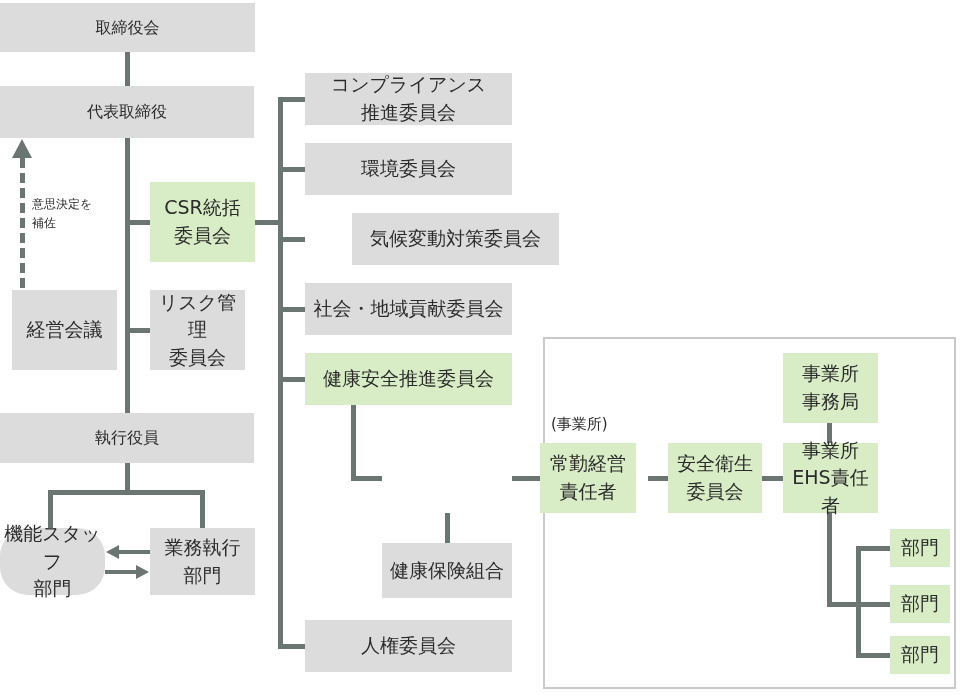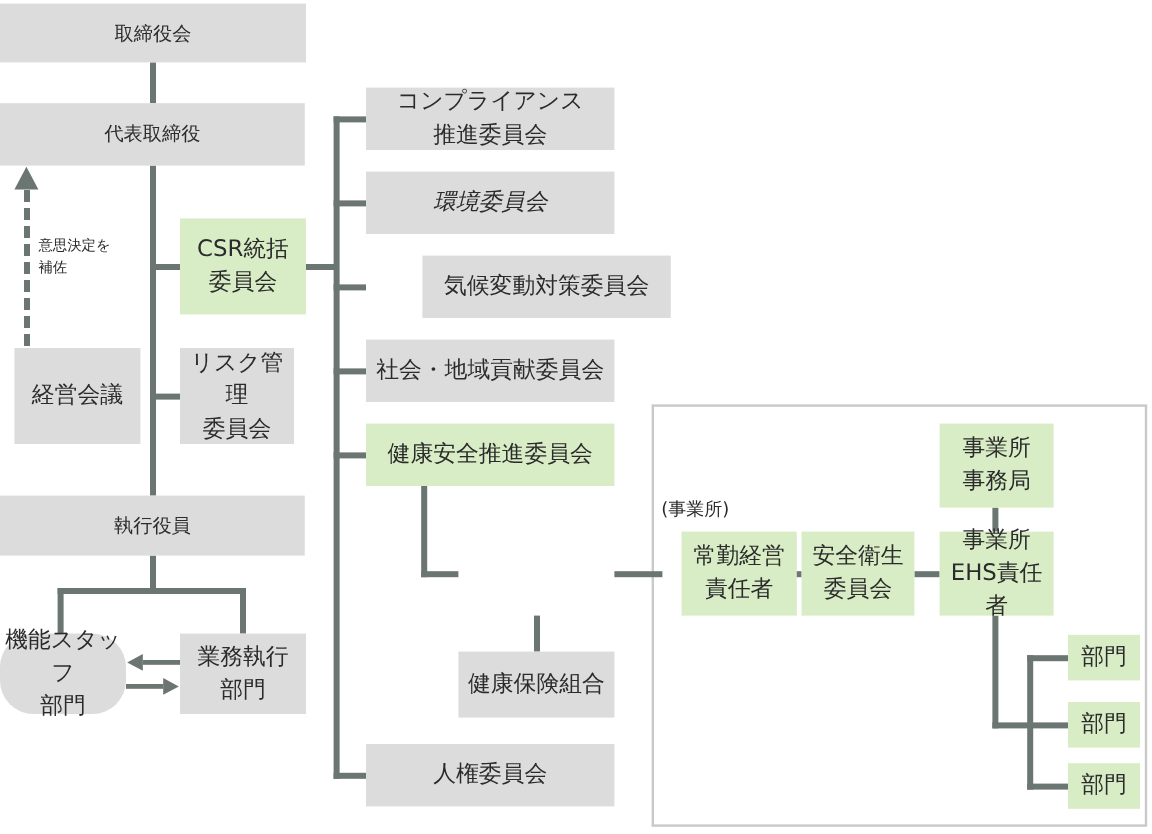--- a/index.html
+++ b/index.html
@@ -95,41 +95,41 @@
   </div>
   <div class="box" style="left:150px;top:528px;width:105px;height:67px;">
     <span>業務執行</span>
     <span>部門</span>
   </div>
 
   <div class="box" style="left:305px;top:73px;width:207px;height:52px;">
     <span>コンプライアンス</span>
     <span>推進委員会</span>
   </div>
-  <div class="box" style="left:305px;top:143px;width:207px;height:52px;font-style:italic;">
+  <div class="box" style="left:305px;top:143px;width:207px;height:52px;">
     <span>環境委員会</span>
   </div>
   <div class="box" style="left:305px;top:213px;width:207px;height:52px;margin-left:47px;">
     <span>気候変動対策委員会</span>
   </div>
   <div class="box" style="left:305px;top:283px;width:207px;height:52px;">
     <span>社会・地域貢献委員会</span>
   </div>
   <div class="box green" style="left:305px;top:353px;width:207px;height:52px;">
     <span>健康安全推進委員会</span>
   </div>
   <div class="box" style="left:305px;top:620px;width:207px;height:52px;">
     <span>人権委員会</span>
   </div>
 
   <div class="box" style="left:382px;top:543px;width:130px;height:55px;">
     <span>健康保険組合</span>
   </div>
 
-  <div class="box green" style="left:568px;top:443px;width:96px;height:70px;">
+  <div class="box green" style="left:540px;top:443px;width:96px;height:70px;">
     <span>常勤経営</span>
     <span>責任者</span>
   </div>
   <div class="box green" style="left:668px;top:443px;width:94px;height:70px;">
     <span>安全衛生</span>
     <span>委員会</span>
   </div>
   <div class="box green" style="left:783px;top:353px;width:95px;height:70px;">
     <span>事業所</span>
     <span>事務局</span>

